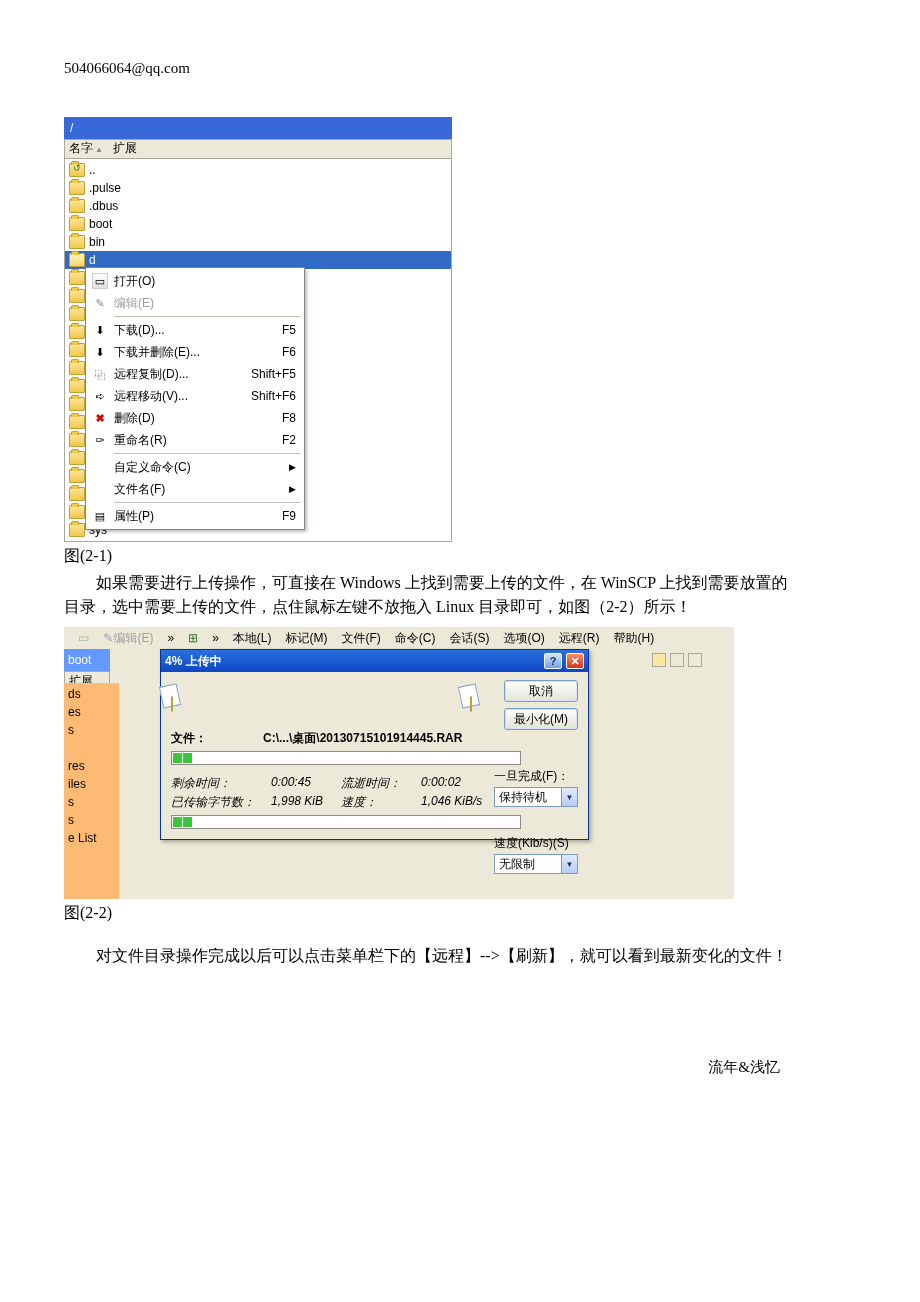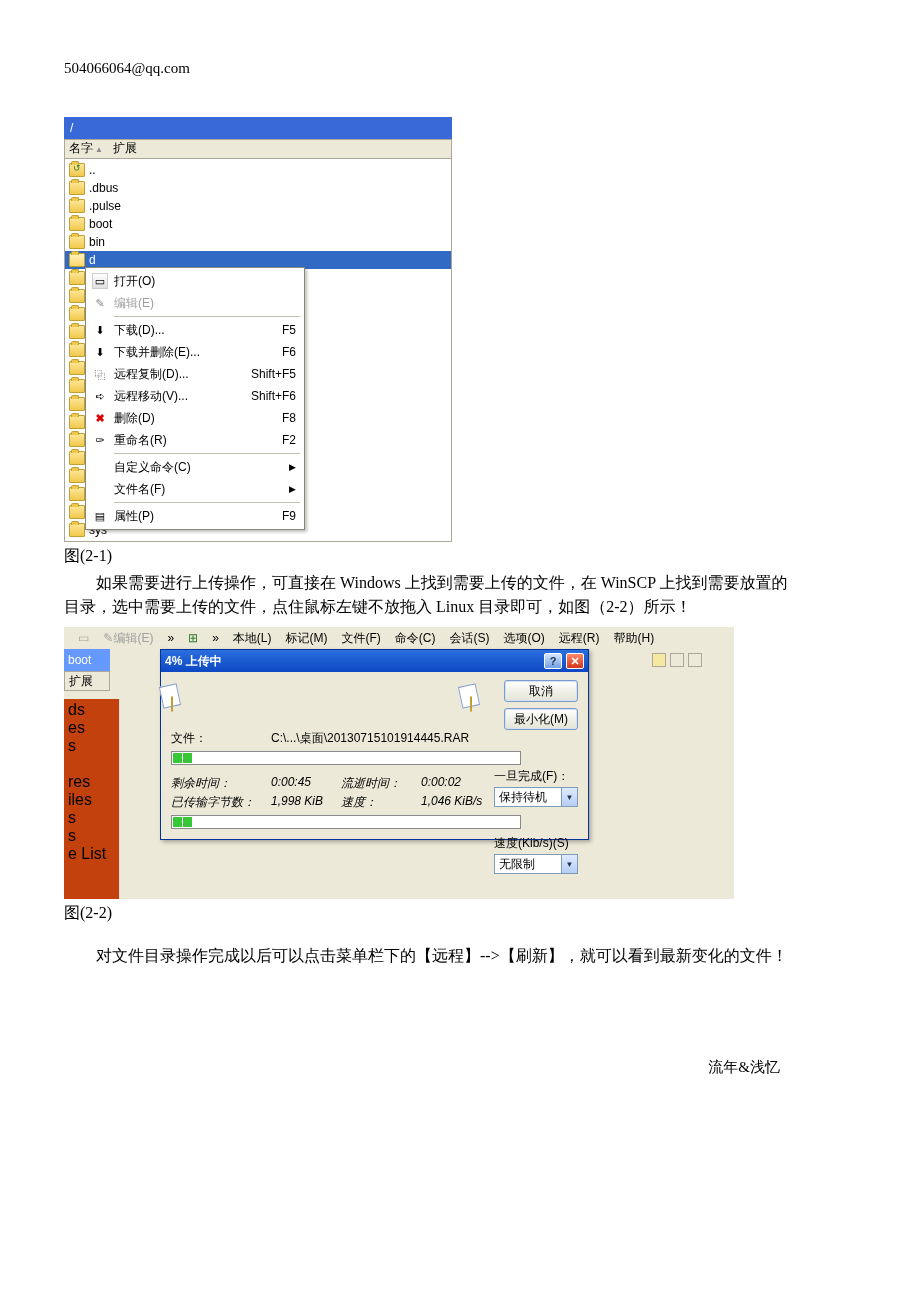--- a/index.html
+++ b/index.html
@@ -138,23 +138,23 @@
   .fig22 .bg-sidebar {
     position:absolute; left:0; top:22px; width:46px; height:22px;
     background:#6699ff; color:#fff; display:flex; align-items:center; padding:0 4px;
   }
   .fig22 .bg-colhdr {
     position:absolute; left:0; top:44px; width:46px; height:20px;
     background:#ece9d8; border:1px solid #aca899; display:flex; align-items:center;
     padding:0 4px;
   }
   .fig22 .bg-leftlist {
-    position:absolute; left:0; top:72px; width:56px; bottom:0;
-    background:#c2410c; border-right:1px solid #ddd; padding:2px 4px;
-    font-size:16px; line-height:18px; color:#000;
+    position:absolute; left:0; top:56px; width:56px; bottom:0;
+    background:#fdba74; border-right:1px solid #ddd; padding:2px 4px;
+    font-size:12px; line-height:18px; color:#000;
   }
   .fig22 .bg-leftlist div { white-space:nowrap; }
 
   .fig22 .dialog {
     position:absolute; left:96px; top:22px;
     width:429px;
     background:#ece9d8;
     border:1px solid #003399;
     box-shadow:2px 2px 4px rgba(0,0,0,0.3);
   }
@@ -189,21 +189,21 @@
   }
   .fig22 .xp-btn {
     min-width:74px; height:22px;
     background:linear-gradient(#fff,#e3e3d5);
     border:1px solid #7a9ccc; border-radius:3px;
     display:flex; align-items:center; justify-content:center;
     padding:0 8px;
     box-shadow:0 0 0 1px #d4e1f5 inset;
     cursor:default;
   }
-  .fig22 .kv { display:flex; gap:16px; margin-top:2px; }
+  .fig22 .kv { display:flex; gap:8px; margin-top:2px;font-weight:bold; }
   .fig22 .kv .k { width:84px; }
   .fig22 .progress {
     height:14px; border:1px solid #8a8a8a; background:#fff; margin-top:4px;
     display:flex; align-items:center; padding:1px; gap:1px;
   }
   .fig22 .progress .seg { width:9px; height:10px; background:#37c837; }
   .fig22 .data-grid {
     display:grid; grid-template-columns:100px 70px 80px 72px; row-gap:2px;
     margin-top:10px; width:350px;font-style:italic;
   }
@@ -234,25 +234,25 @@
       <span class="asc">名字</span>
       <span>扩展</span>
     </div>
     <div class="file-list">
       <div class="file-row">
           <span class="folder-icon up"></span>
           <span class="name">..</span>
         </div>
       <div class="file-row">
           <span class="folder-icon"></span>
+          <span class="name">.pulse</span>
+        </div>
+      <div class="file-row">
+          <span class="folder-icon"></span>
           <span class="name">.dbus</span>
-        </div>
-      <div class="file-row">
-          <span class="folder-icon"></span>
-          <span class="name">.pulse</span>
         </div>
       <div class="file-row">
           <span class="folder-icon"></span>
           <span class="name">boot</span>
         </div>
       <div class="file-row">
           <span class="folder-icon"></span>
           <span class="name">bin</span>
         </div>
       <div class="file-row sel">

